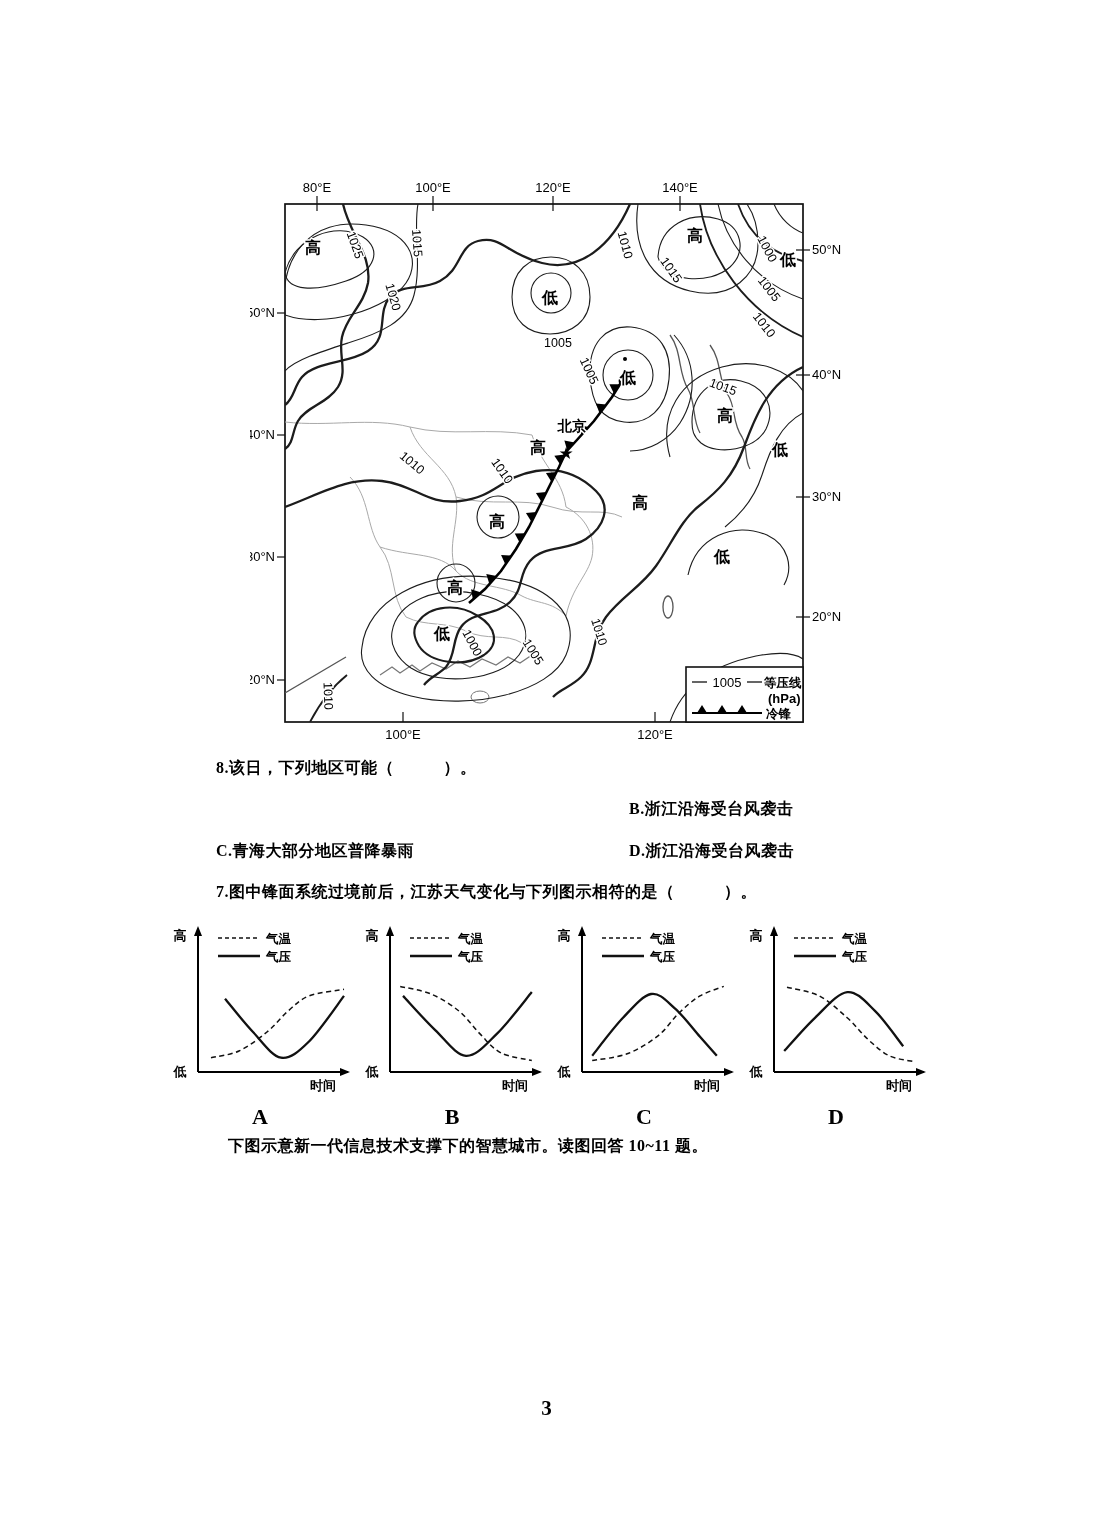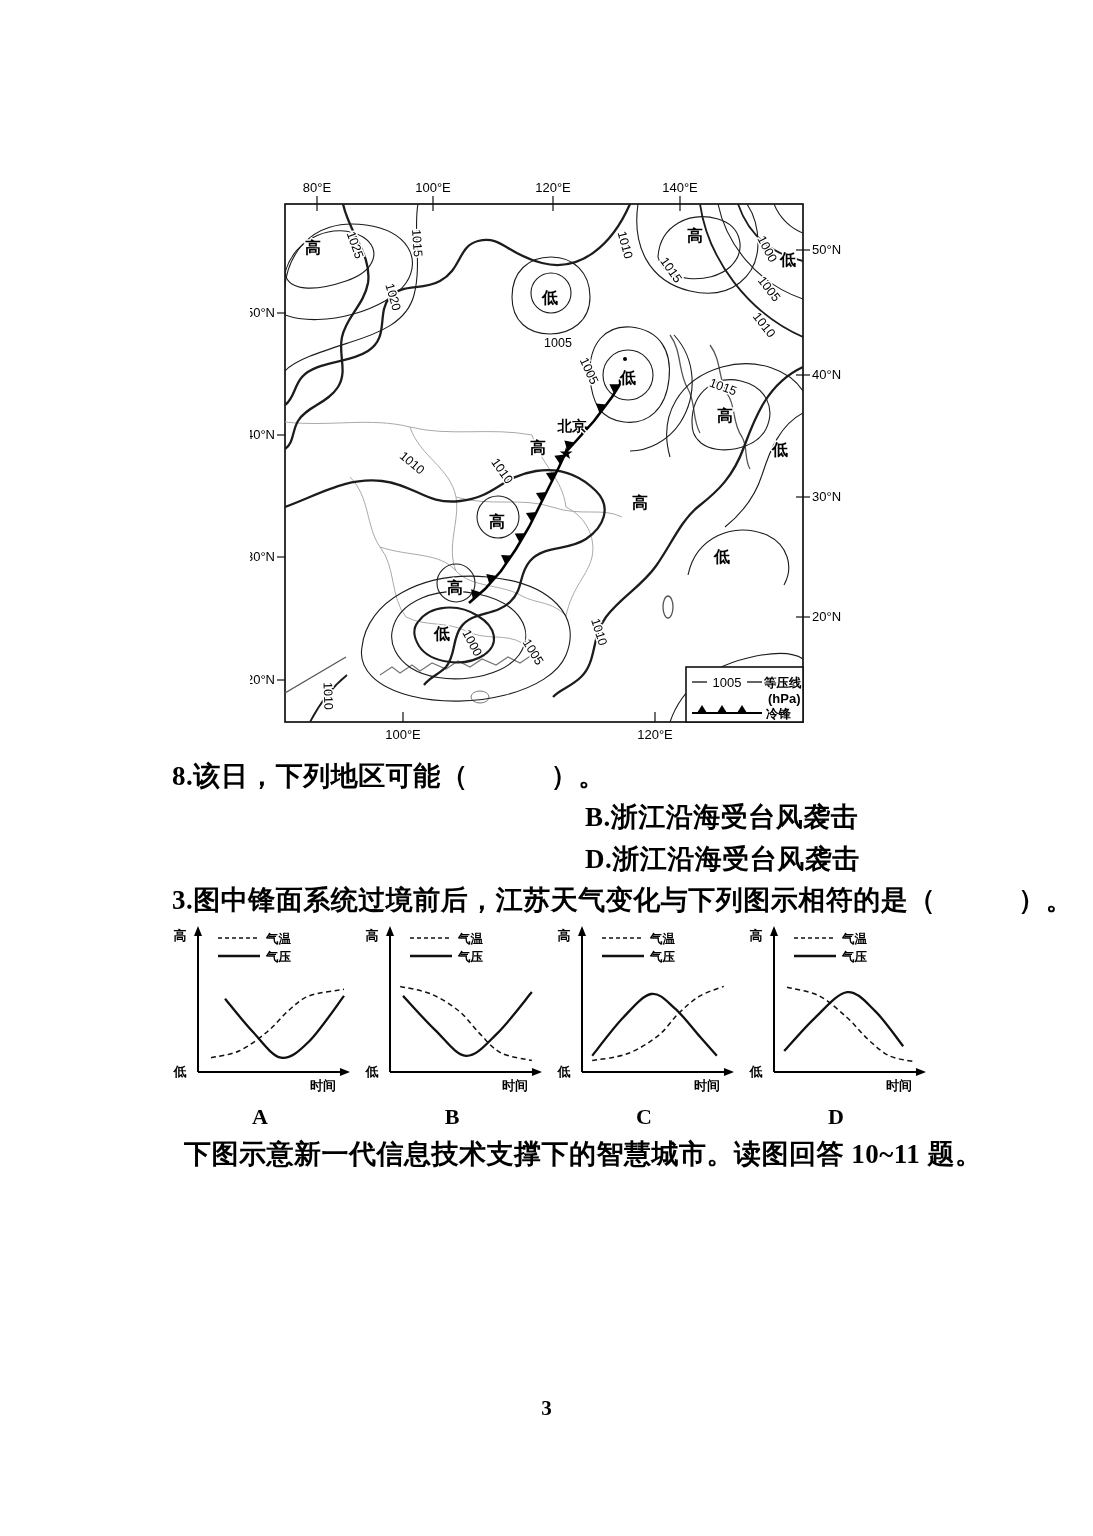--- a/index.html
+++ b/index.html
@@ -1,18 +1,18 @@
 <!DOCTYPE html>
 <html><head>
 <meta charset="utf-8">
 <style>
   html,body{margin:0;padding:0;background:#fff;}
   .page{position:relative;width:1093px;height:1536px;background:#ffffff;overflow:hidden;
         font-family:"Liberation Serif",serif;color:#000;}
-  .txt{position:absolute;font-weight:600;font-size:27px;white-space:nowrap;letter-spacing:.5px;}
+  .txt{position:absolute;font-weight:600;font-size:16px;white-space:nowrap;letter-spacing:.5px;margin-left:44px;}
   .map-wrap{position:absolute;left:250px;top:175px;width:600px;height:580px;}
   .charts{position:absolute;left:166px;top:922px;display:flex;gap:4px;}
   .panel{width:188px;}
   .panel .cap{text-align:center;font-size:22px;font-weight:600;margin-top:2px;font-family:"Liberation Serif",serif;}
   .pageno{position:absolute;left:0;top:1396px;width:1093px;text-align:center;font-size:21px;font-weight:600;}
   svg text{font-family:"Liberation Sans","DejaVu Sans",sans-serif;}
   svg .cjk{font-family:"Liberation Serif",serif;font-weight:600;}
   .halo{paint-order:stroke;stroke:#fff;stroke-width:3px;}
 </style>
 </head>
@@ -191,22 +191,23 @@
         <polygon points="447,538 457,538 452,530" fill="#000"></polygon>
         <polygon points="467,538 477,538 472,530" fill="#000"></polygon>
         <polygon points="487,538 497,538 492,530" fill="#000"></polygon>
         <text x="516" y="543" font-size="12.5" class="cjk">冷锋</text>
       </g>
     </svg>
   </div>
 
   <div class="txt" style="left:172px;top:758px;">8.该日，下列地区可能（　　　）。</div>
   <div class="txt" style="left:585px;top:799px;">B.浙江沿海受台风袭击</div>
+  <div class="txt" style="left:172px;top:841px;">C.青海大部分地区普降暴雨</div>
   <div class="txt" style="left:585px;top:841px;">D.浙江沿海受台风袭击</div>
-  <div class="txt" style="left:172px;top:882px;">3.图中锋面系统过境前后，江苏天气变化与下列图示相符的是（　　　）。</div>
+  <div class="txt" style="left:172px;top:882px;">7.图中锋面系统过境前后，江苏天气变化与下列图示相符的是（　　　）。</div>
 
   <div class="charts" id="charts">
       <div class="panel"><svg width="188" height="176" viewBox="0 0 188 176">
           <line x1="32" y1="10" x2="32" y2="150" stroke="#000" stroke-width="2"></line>
           <polygon points="28,14 32,4 36,14"></polygon>
           <line x1="32" y1="150" x2="182" y2="150" stroke="#000" stroke-width="2"></line>
           <polygon points="174,146 184,150 174,154"></polygon>
           <text x="14" y="18" font-size="13" text-anchor="middle" class="cjk">高</text>
           <text x="14" y="154" font-size="13" text-anchor="middle" class="cjk">低</text>
           <text x="157" y="168" font-size="13" text-anchor="middle" class="cjk">时间</text>

